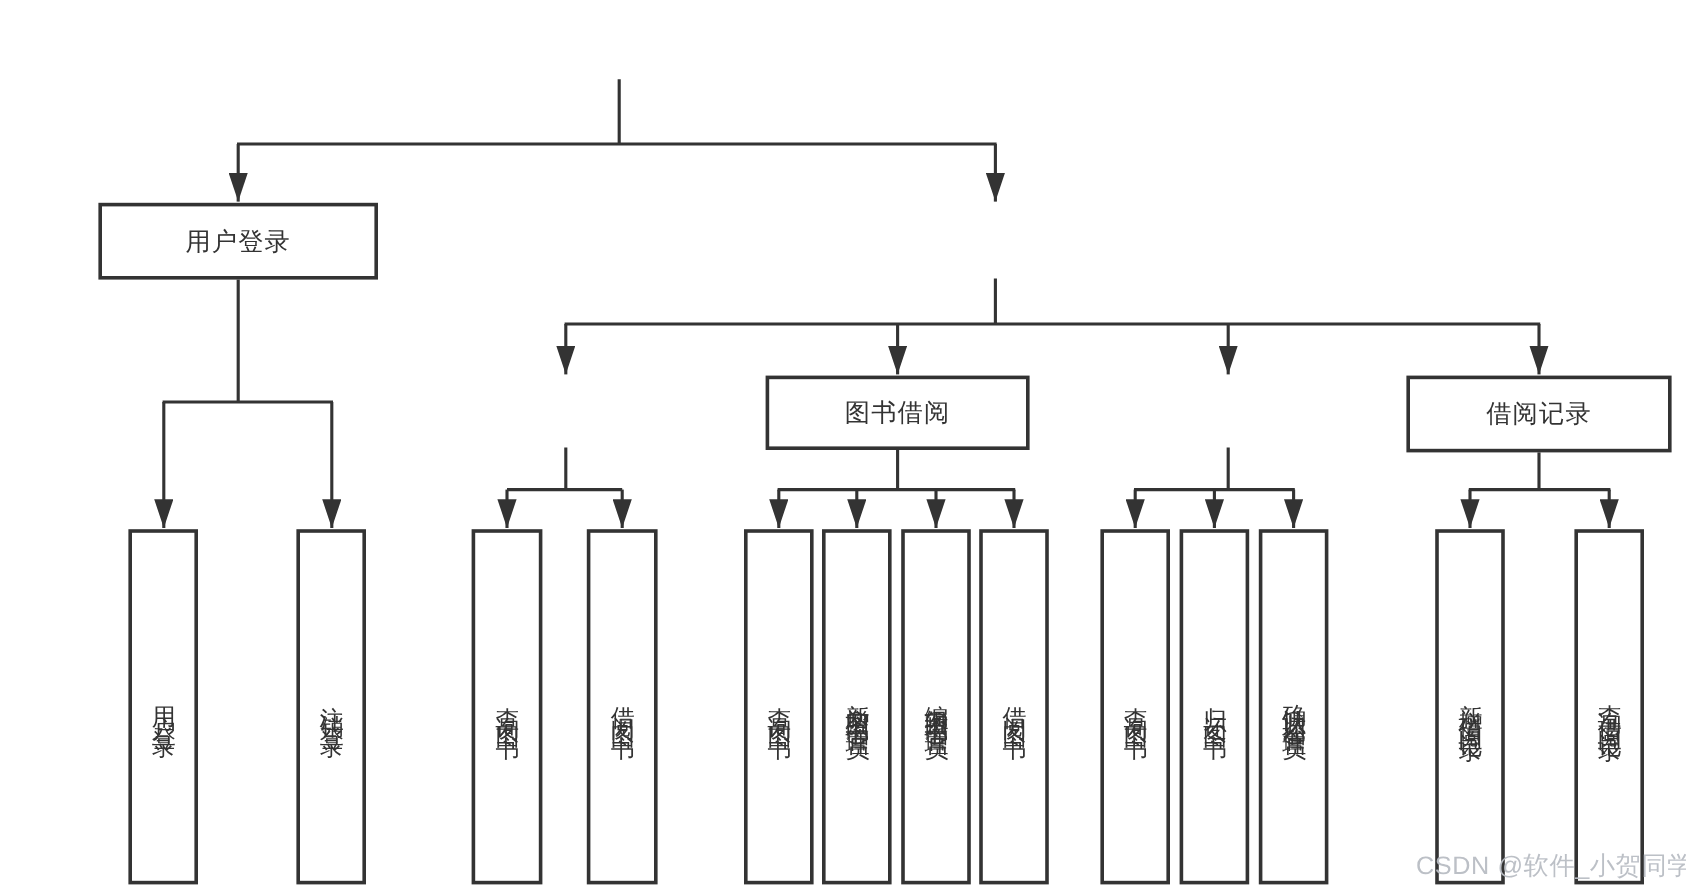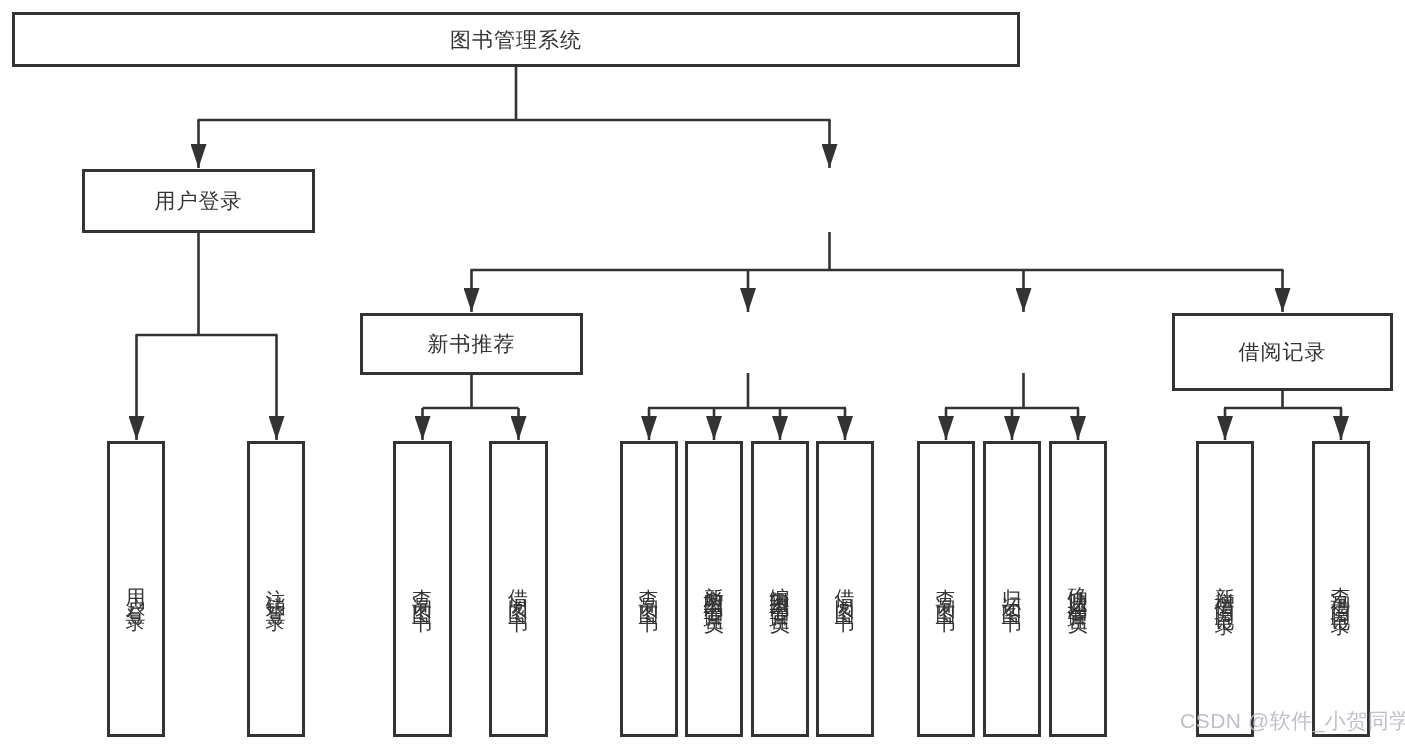--- a/index.html
+++ b/index.html
@@ -93,26 +93,25 @@
 
       <line x1="946" y1="408" x2="946" y2="440" marker-end="url(#arrow)"></line>
       <line x1="1012" y1="408" x2="1012" y2="440" marker-end="url(#arrow)"></line>
       <line x1="1078" y1="408" x2="1078" y2="440" marker-end="url(#arrow)"></line>
 
       <line x1="1225" y1="408" x2="1225" y2="440" marker-end="url(#arrow)"></line>
       <line x1="1341" y1="408" x2="1341" y2="440" marker-end="url(#arrow)"></line>
     </g>
   </svg>
 
-  <div class="node" style="left:12px;top:12px;width:1008px;height:55px">图书管理系统</div>
 
   <div class="node" style="left:82px;top:169px;width:233px;height:64px">用户登录</div>
 
-  <div class="node" style="left:360px;top:313px;width:223px;height:62px">新书推荐</div>
-  <div class="node" style="left:1172px;top:313px;width:221px;height:78px">借阅记录</div>
+  <div class="node" style="left:638px;top:313px;width:220px;height:62px">图书借阅</div>
+  <div class="node" style="left:1172px;top:313px;width:221px;height:64px">借阅记录</div>
 
   <div class="node v" style="left:107px;top:441px;width:58px;height:296px">用户登录</div>
   <div class="node v" style="left:247px;top:441px;width:58px;height:296px">注销登录</div>
 
   <div class="node v" style="left:393px;top:441px;width:59px;height:296px">查询图书</div>
   <div class="node v" style="left:489px;top:441px;width:59px;height:296px">借阅图书</div>
 
   <div class="node v" style="left:620px;top:441px;width:58px;height:296px">查询图书</div>
   <div class="node v" style="left:685px;top:441px;width:58px;height:296px;letter-spacing:4px">新增图书（管理员）</div>
   <div class="node v" style="left:751px;top:441px;width:58px;height:296px;letter-spacing:4px">编辑图书（管理员）</div>

